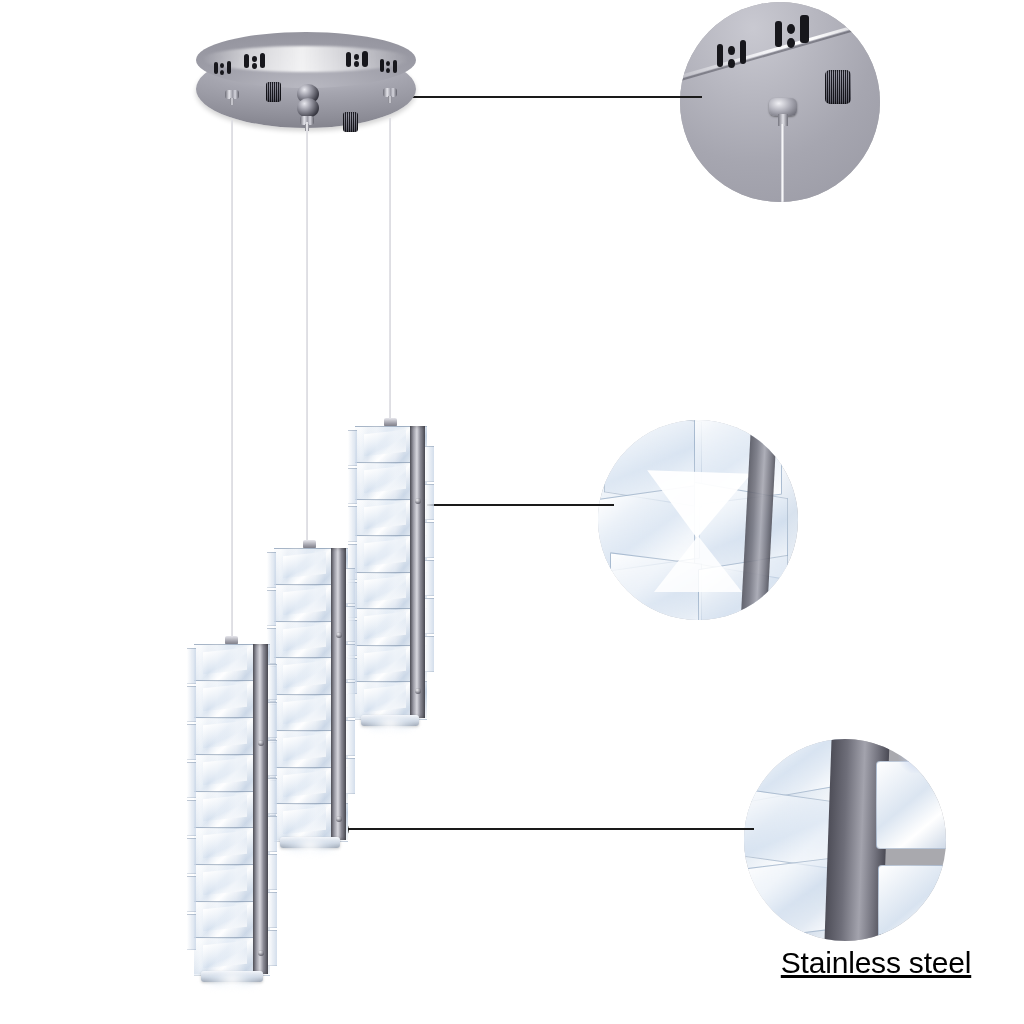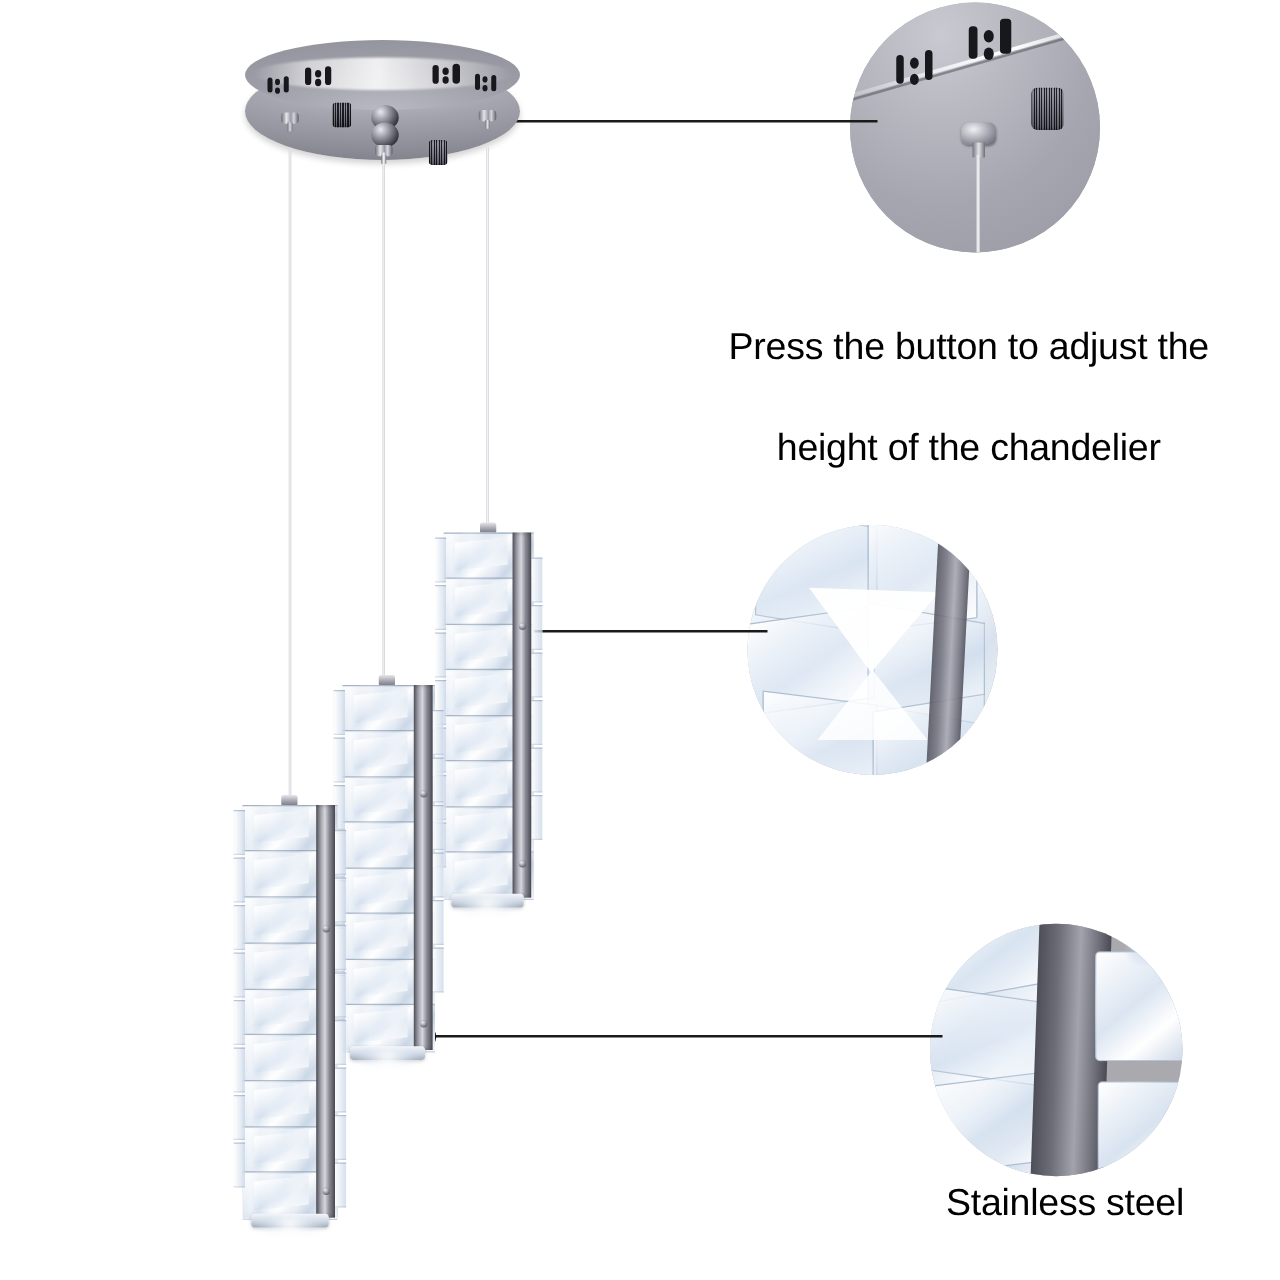--- a/index.html
+++ b/index.html
@@ -394,21 +394,17 @@
       <div class="side-tab" style="left:74px;top:248px;height:34px;"></div>
       <div class="side-tab" style="left:74px;top:286px;height:34px;"></div>
       <div class="spine" style="left:59px;width:15px;"></div>
       <div class="spine-screw" style="left:64px;top:96px;"></div>
       <div class="spine-screw" style="left:64px;top:306px;"></div>
     </div>
     <div class="pend-base" style="left:10px;top:343px;width:62px;height:11px;"></div>
     <div class="pend-glow" style="left:11px;top:345px;width:60px;height:14px;"></div>
   </div>
 
-  <div class="caption" style="left:540px;top:218px;width:470px;">
-    <span>Press the button to adjust the</span><br>
-    <span>height of the chandelier</span>
-  </div>
-
-
-  <div class="caption" style="left:722px;top:943px;width:260px;">Stainless steel</div>
+
+
+  <div class="caption" style="left:746px;top:943px;width:260px;text-decoration:underline;">Stainless steel</div>
 
 </div>
 
 </body></html>

